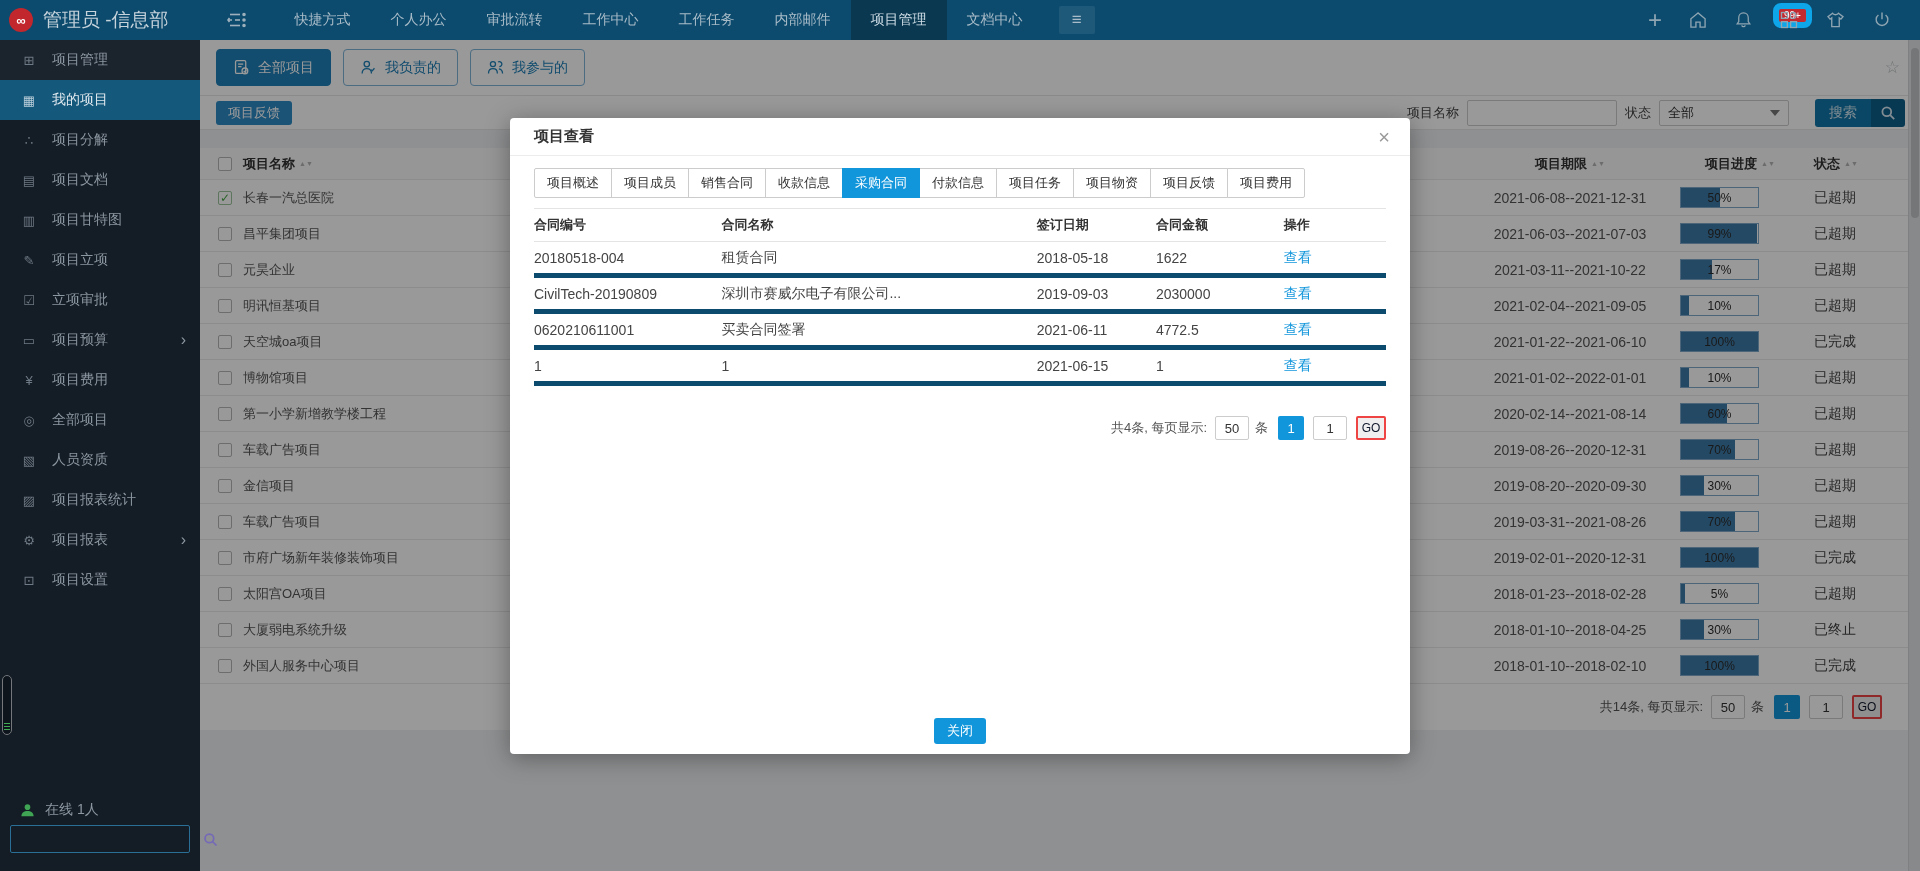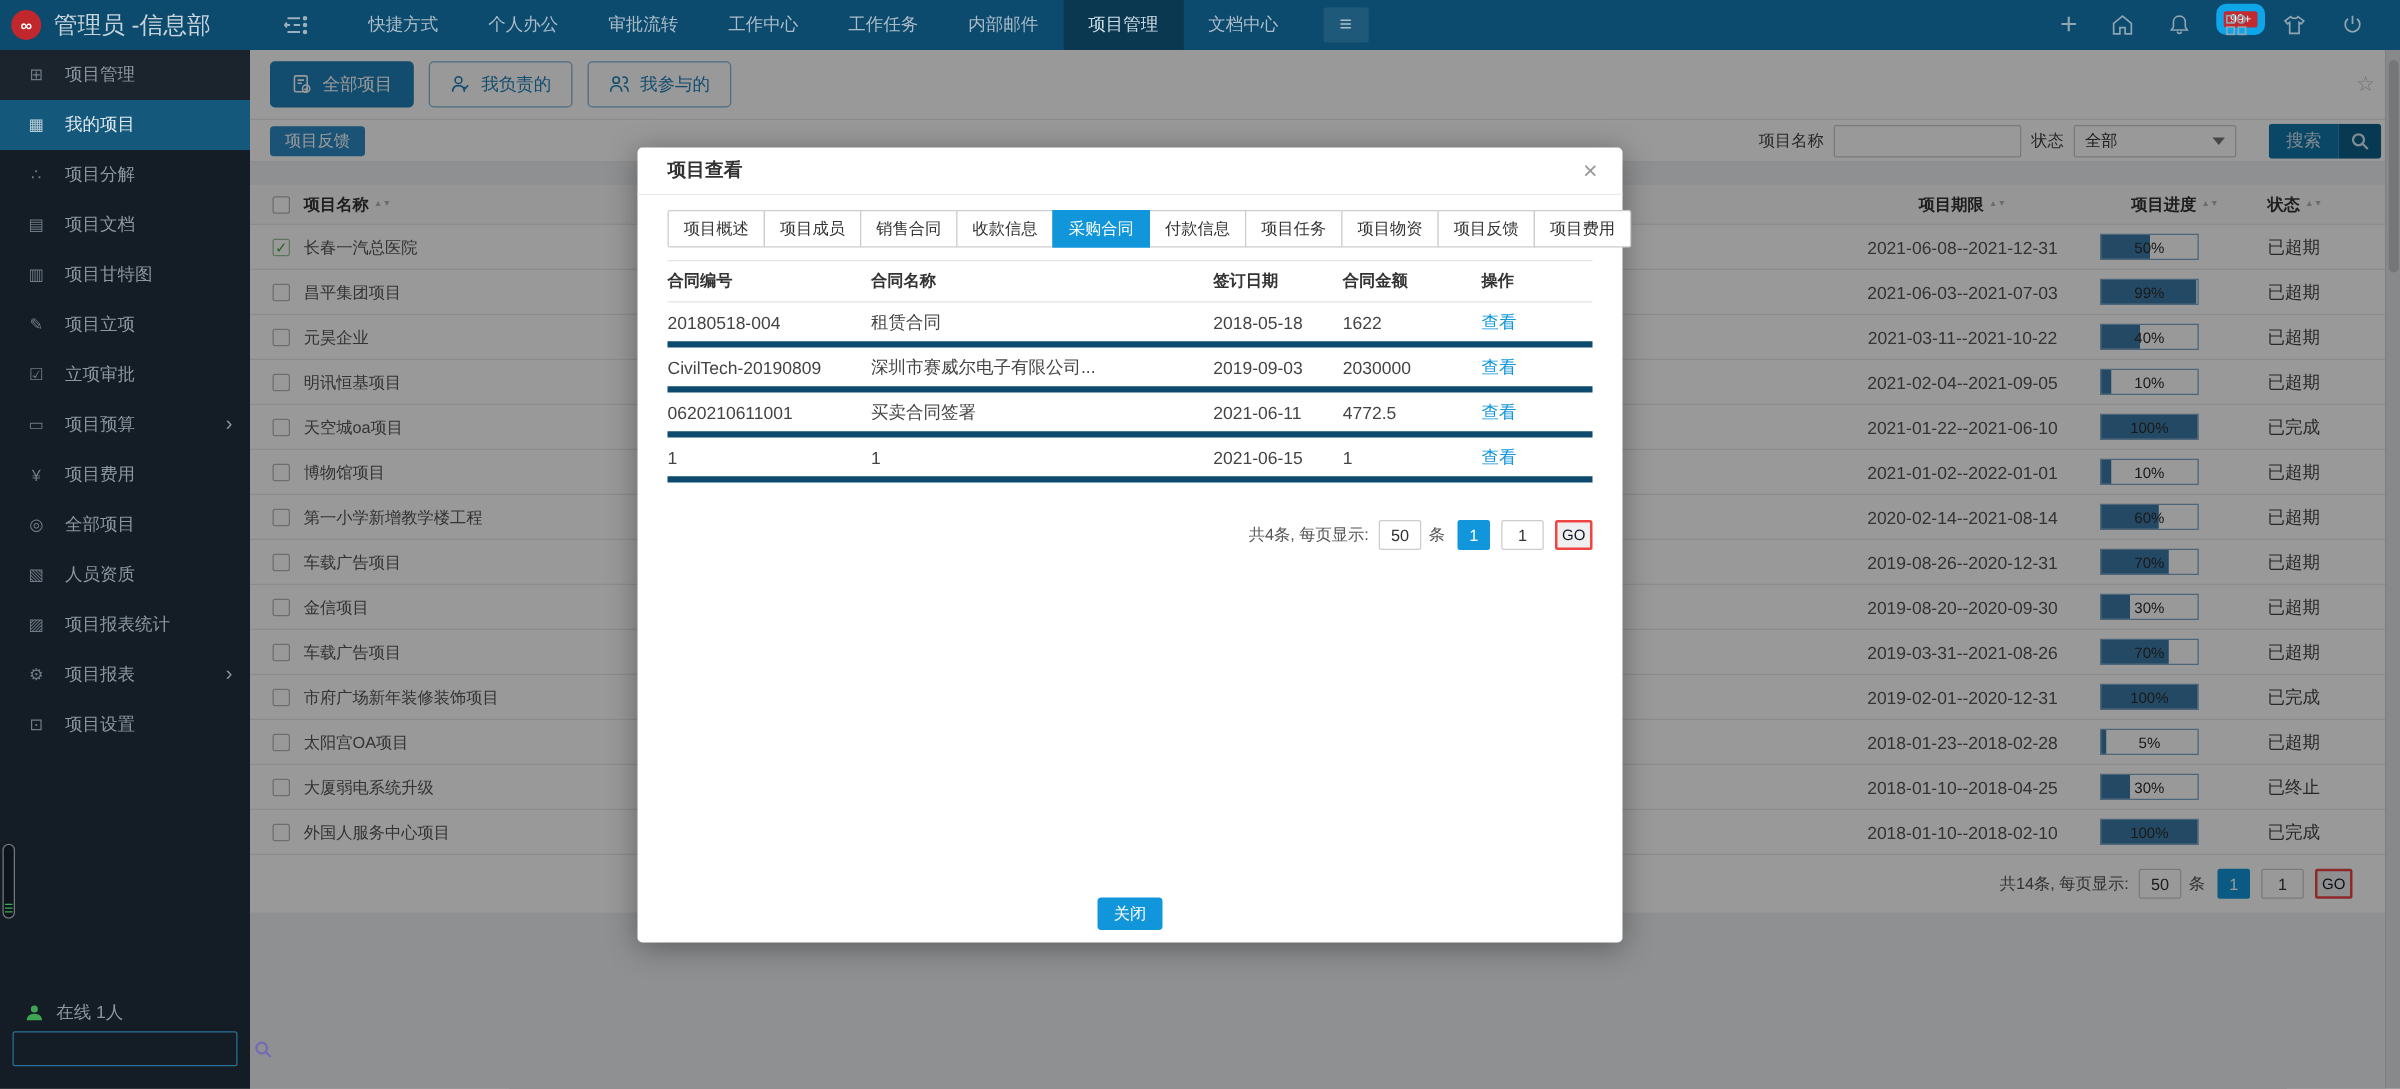--- a/index.html
+++ b/index.html
@@ -82,21 +82,21 @@
   .pg-unit { margin:0 10px 0 6px; }
   .pg-page { width:26px; height:24px; background:#1296db; color:#fff; display:inline-flex; align-items:center; justify-content:center; border-radius:2px; font-size:13px; cursor:pointer; }
   .pg-input { margin-left:9px; }
   .pg-go { margin-left:9px; width:30px; height:24px; background:#efefef; border:2px solid #ef4444; border-radius:2px; color:#0f172a; font-size:12px; display:inline-flex; align-items:center; justify-content:center; cursor:pointer; }
 
   .scroll-track { position:absolute; right:0; top:0; width:12px; height:831px; background:#e3e5e7; border-left:1px solid #d4d6d8; }
   .scroll-thumb { position:absolute; left:2px; top:8px; width:8px; height:170px; background:#c2c5c8; border-radius:4px; }
 
   
   .overlay { position:fixed; left:200px; top:40px; right:0; bottom:0; background:rgba(0,0,0,.40); z-index:40; }
-  .modal { position:fixed; left:510px; top:118px; width:788px; height:636px; background:#fff; border-radius:4px; box-shadow:0 4px 24px rgba(0,0,0,.35); z-index:100; }
+  .modal { position:fixed; left:510px; top:118px; width:900px; height:636px; background:#fff; border-radius:4px; box-shadow:0 4px 24px rgba(0,0,0,.35); z-index:100; }
   .modal-header { height:38px; display:flex; align-items:center; padding:0 20px 0 24px; border-bottom:1px solid #ececec; }
   .modal-title { font-size:15px; font-weight:bold; color:#333; }
   .modal-close { margin-left:auto; font-size:20px; color:#999; cursor:pointer; line-height:1; }
   .mtabs { display:flex; margin:12px 24px 0 24px; }
   .mtab { border:1px solid #ccc; margin-left:-1px; padding:5px 12px; font-size:13px; color:#333; background:#fff; cursor:pointer; position:relative; white-space:nowrap; }
   .mtab:first-child { border-radius:2px 0 0 2px; margin-left:0; }
   .mtab:last-child { border-radius:0 2px 2px 0; }
   .mtab.active { background:#1296db; border-color:#1296db; color:#fff; z-index:1; }
   .mtable { margin:10px 24px 0 24px; }
   .mhead { display:flex; align-items:center; height:34px; border-top:1px solid #e4e4e4; border-bottom:1px solid #e4e4e4; font-size:13px; font-weight:bold; color:#333; }
@@ -386,21 +386,21 @@
       <div class="trow">
         <div class="cell-name">
           <span class="cb"></span>
           <span class="pname">元昊企业</span>
         </div>
         <div class="cell-mid"></div>
         <div class="cell-period">2021-03-11--2021-10-22</div>
         <div class="cell-prog">
           <div class="pbar">
             <div class="pfill" style="width: 40%;"></div>
-            <span class="plabel">40%</span>
+            <span class="plabel">17%</span>
           </div>
         </div>
         <div class="cell-status">已超期</div>
       </div>
       <div class="trow">
         <div class="cell-name">
           <span class="cb"></span>
           <span class="pname">明讯恒基项目</span>
         </div>
         <div class="cell-mid"></div>

